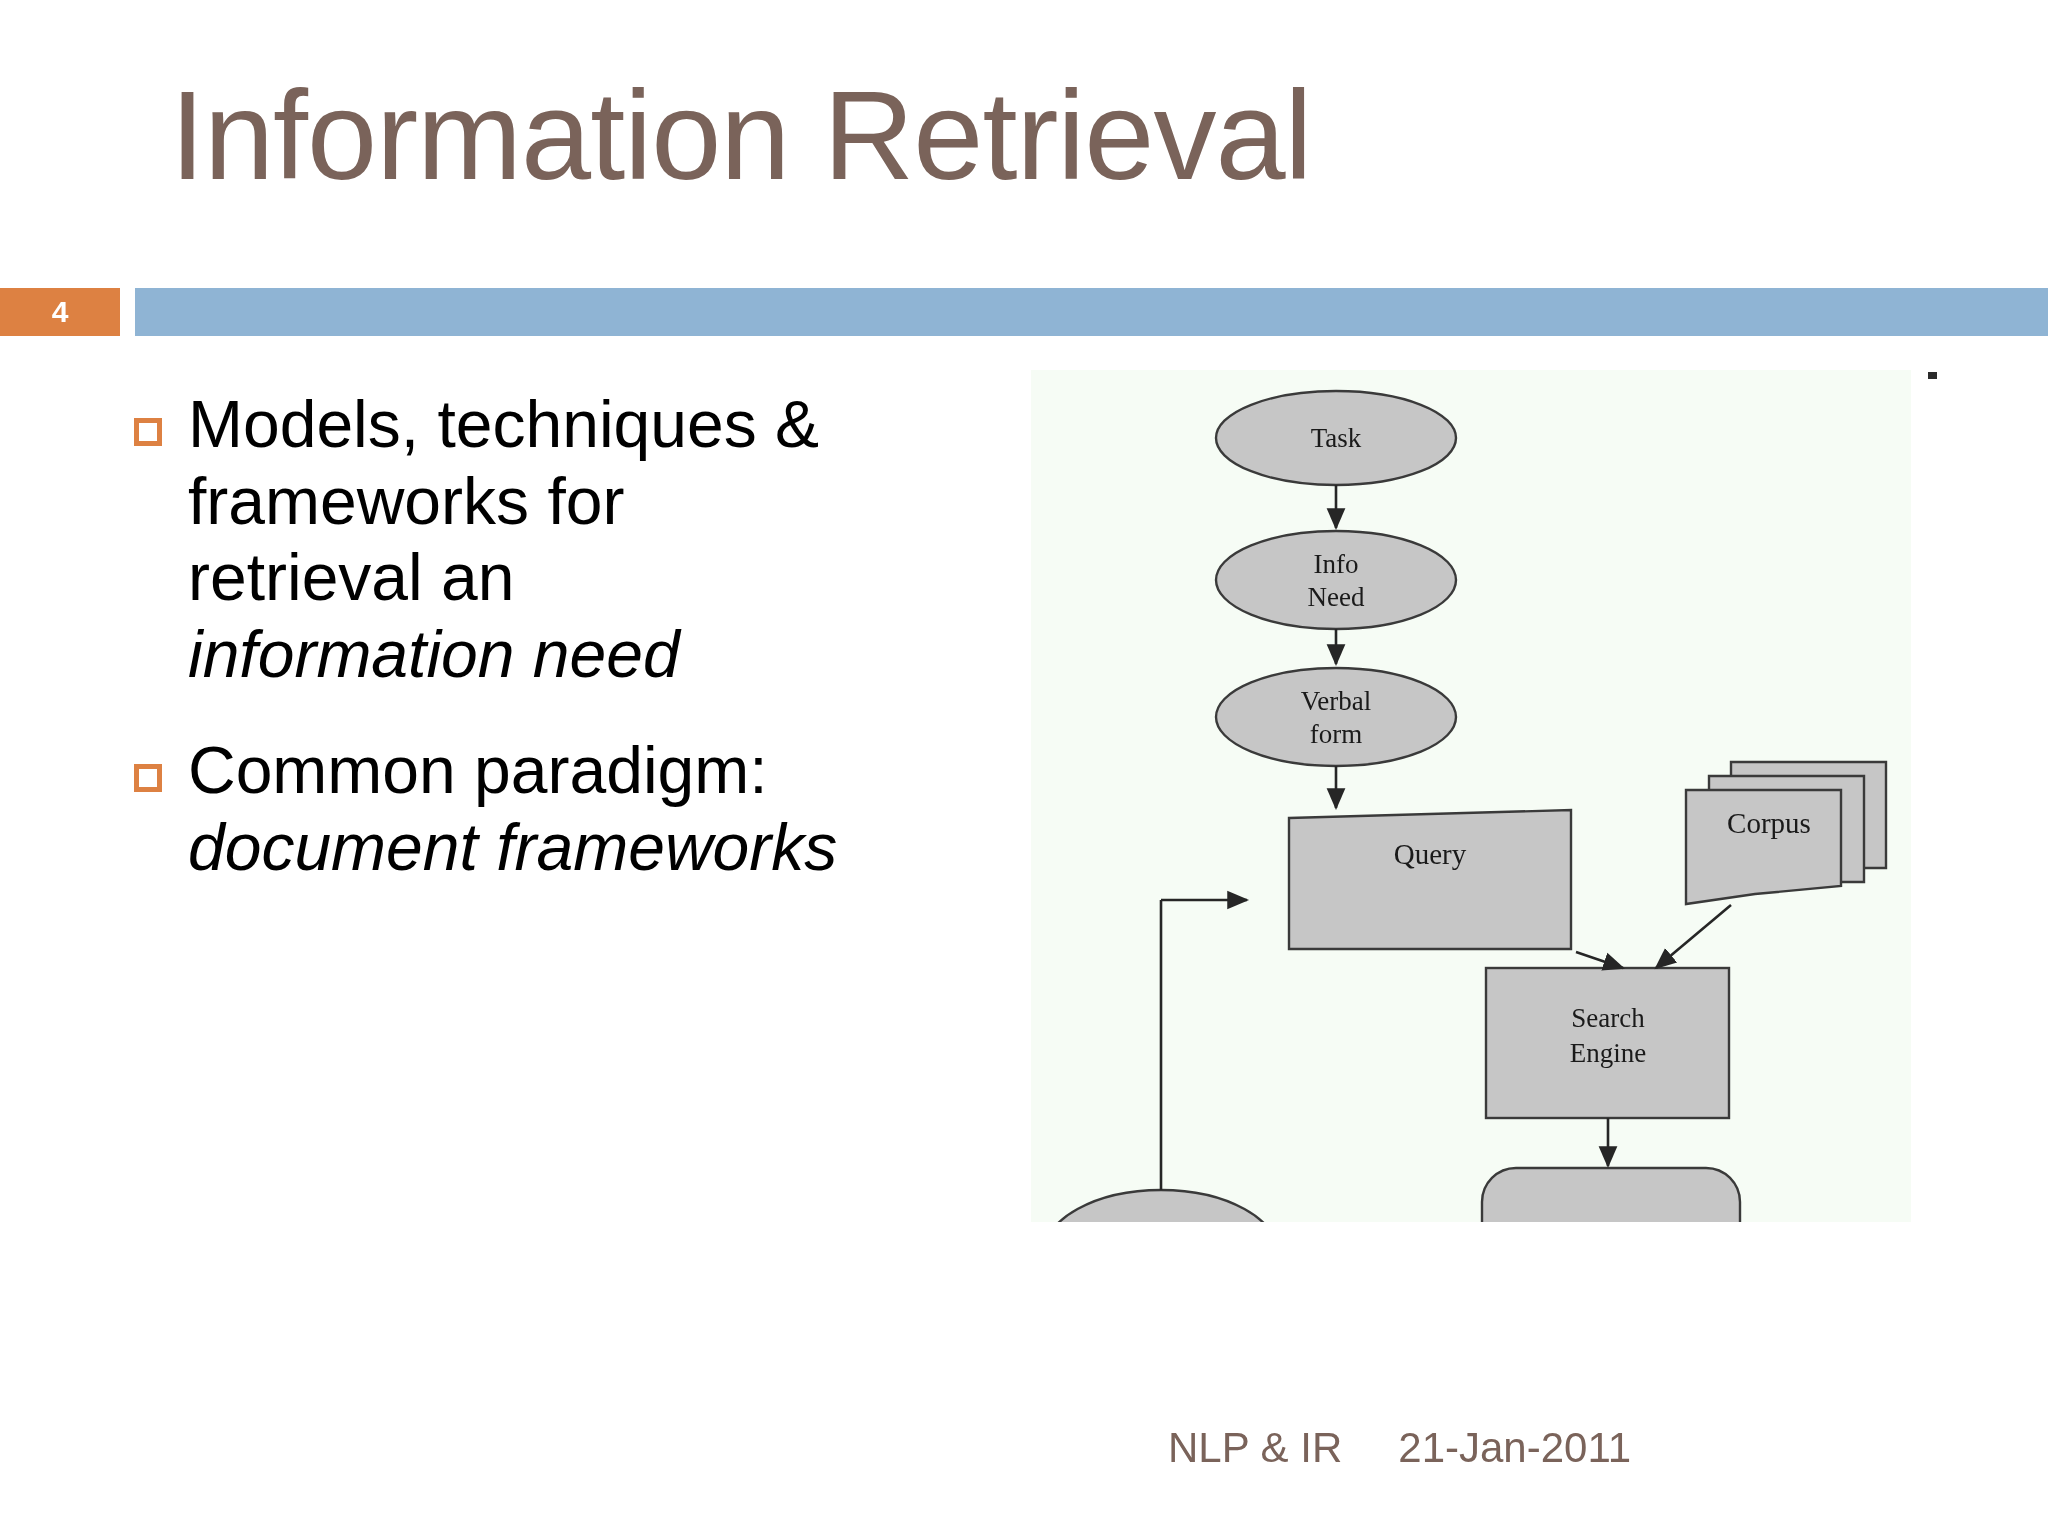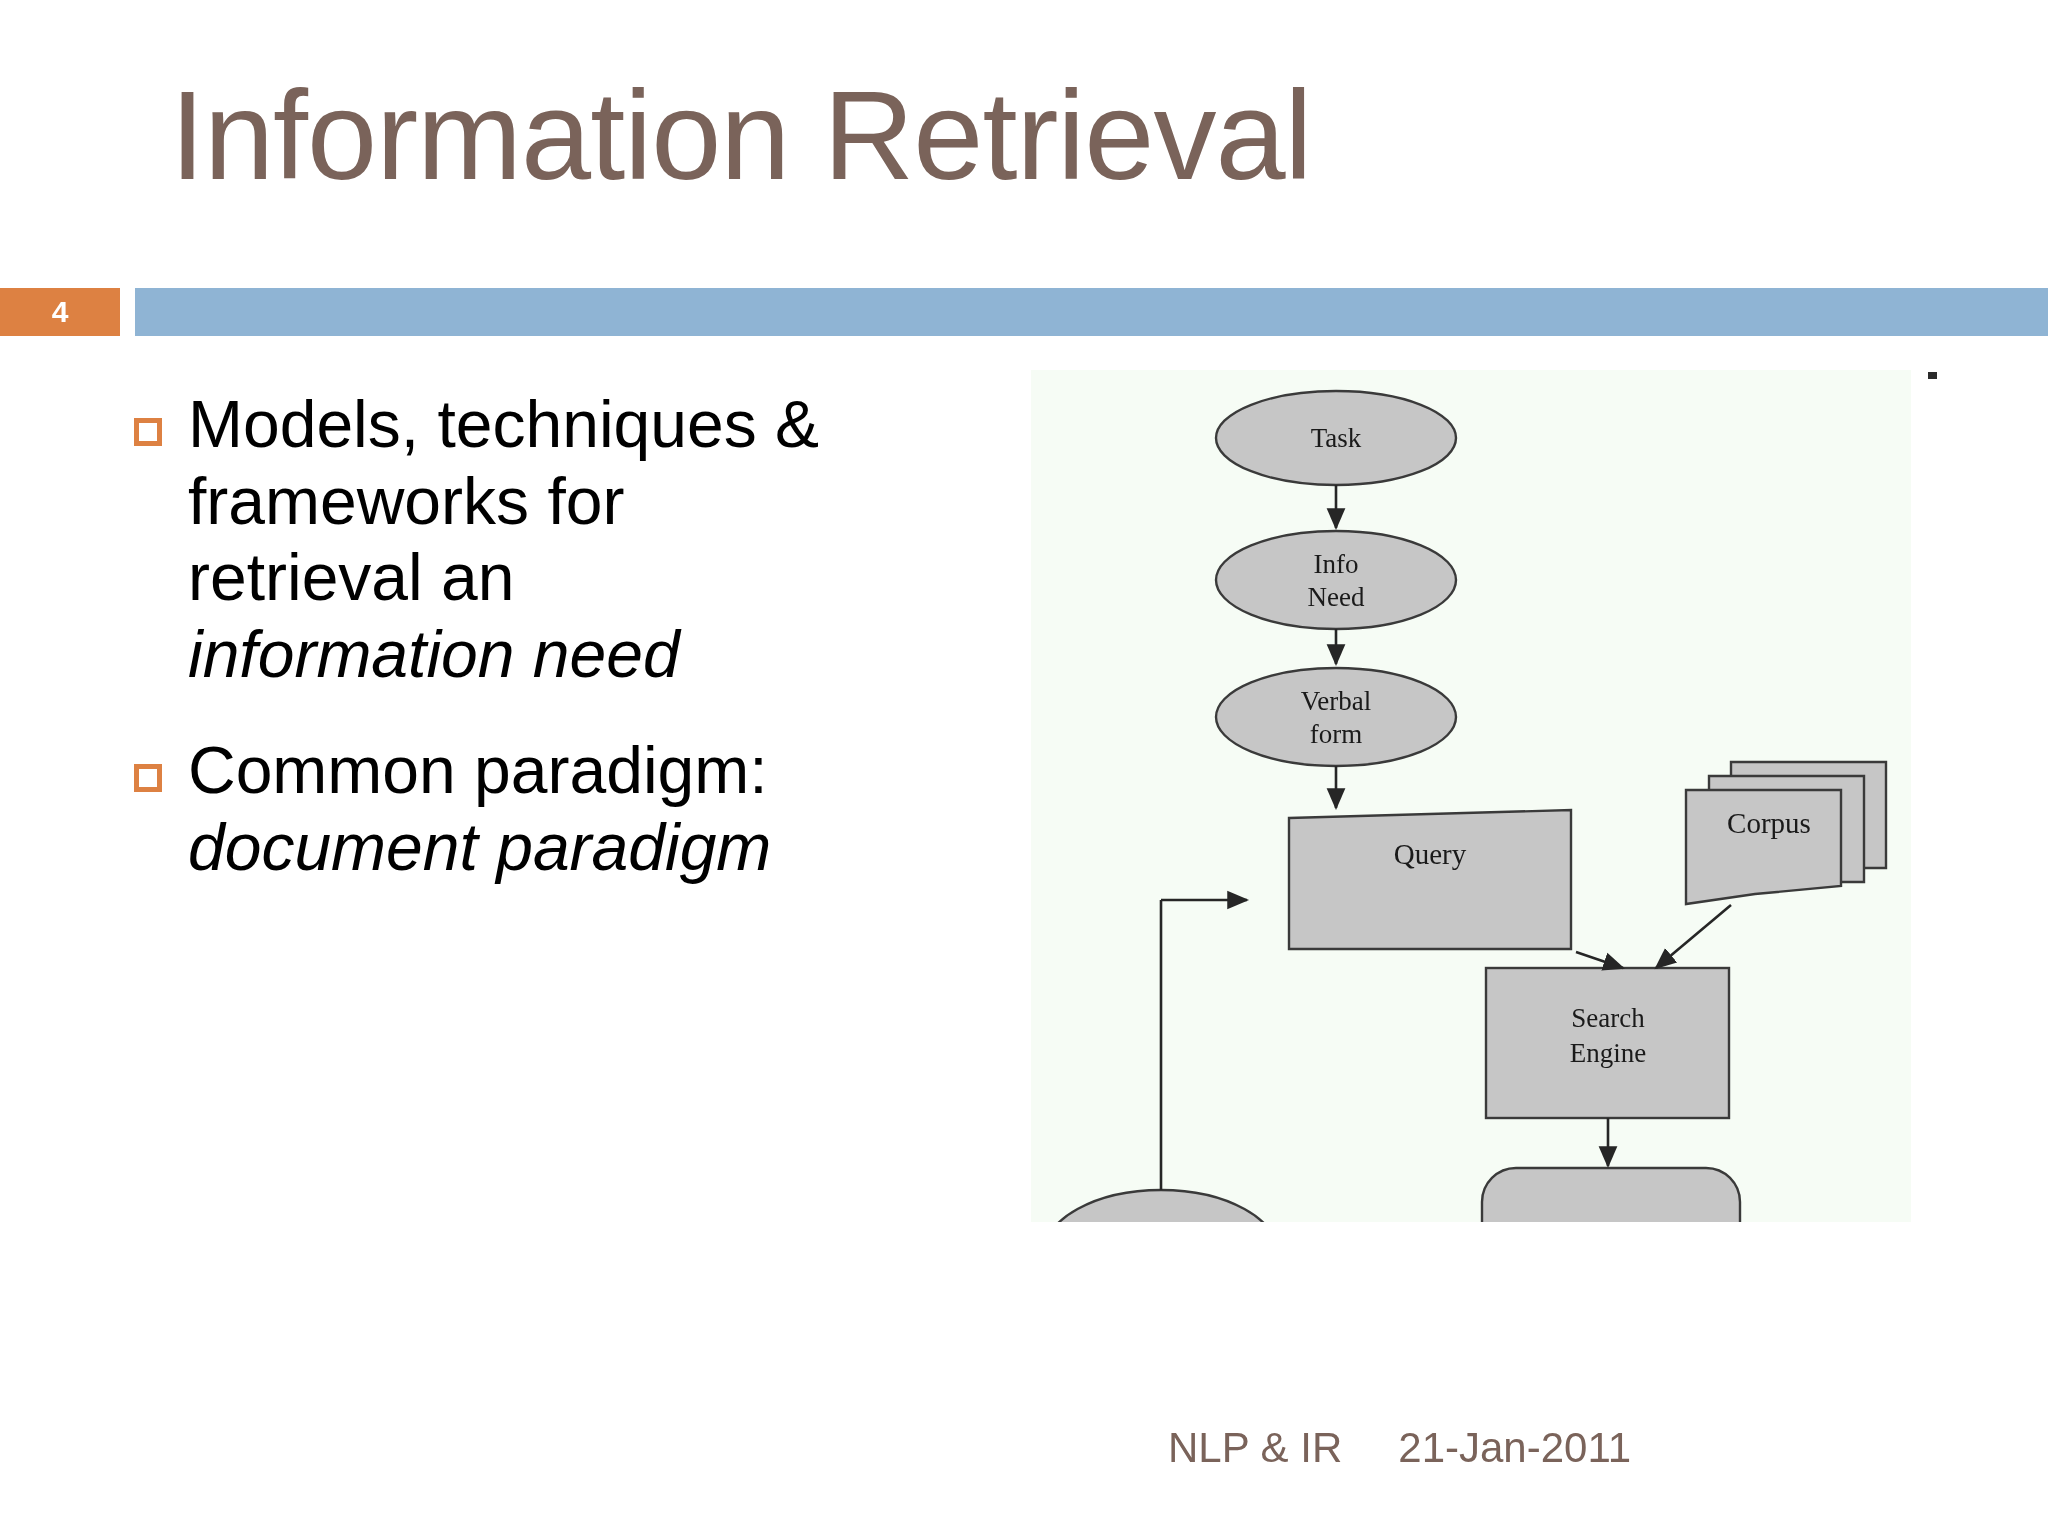--- a/index.html
+++ b/index.html
@@ -142,21 +142,21 @@
         <div>frameworks for</div>
         <div>retrieval an</div>
         <div class="em">information need</div>
       </div>
     </div>
 
     <div class="bullet-row">
       <span class="bullet-marker"></span>
       <div class="bullet-text">
         <div>Common paradigm:</div>
-        <div class="em">document paradigm</div>
+        <div class="em">document frameworks</div>
       </div>
     </div>
 
   </div>
 
   <div class="diagram-frame">
     <svg viewBox="0 0 880 852" xmlns="http://www.w3.org/2000/svg">
       <defs>
         <marker id="arrowhead" markerWidth="9" markerHeight="9" refX="7.6" refY="4.2" orient="auto" markerUnits="strokeWidth">
           <path d="M0,0.6 L8.4,4.2 L0,7.8 z" fill="#262626"></path>

